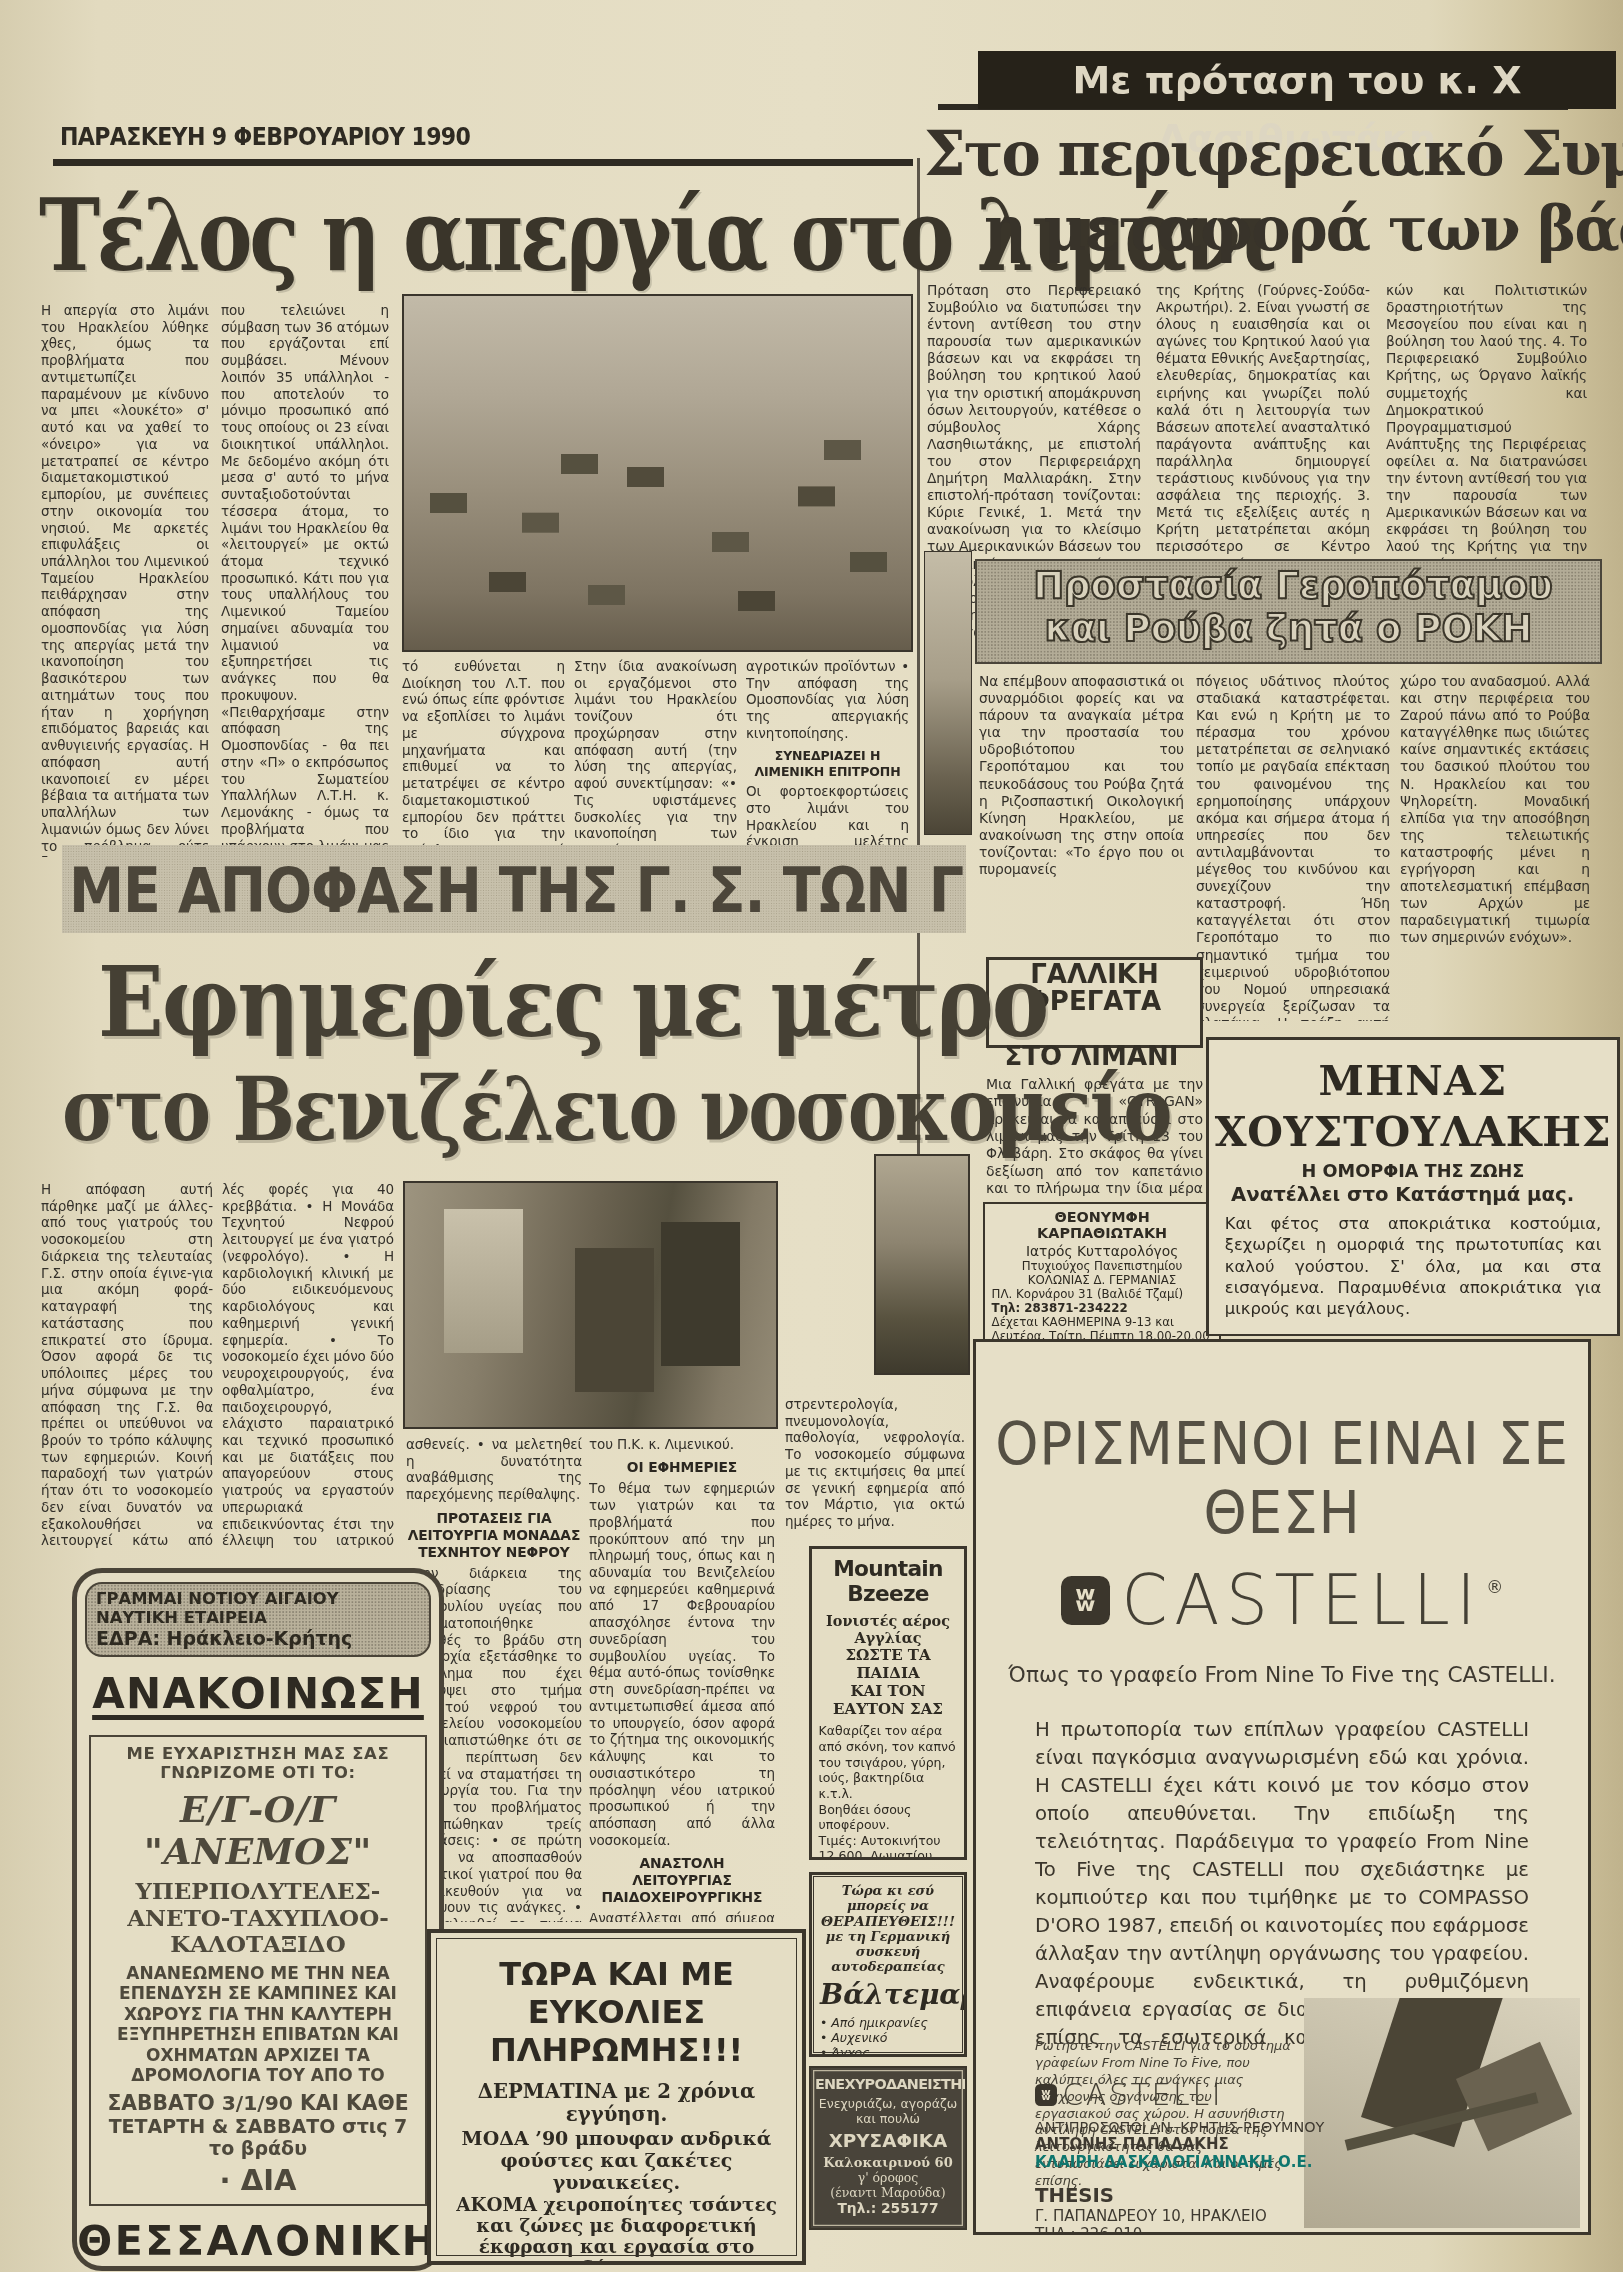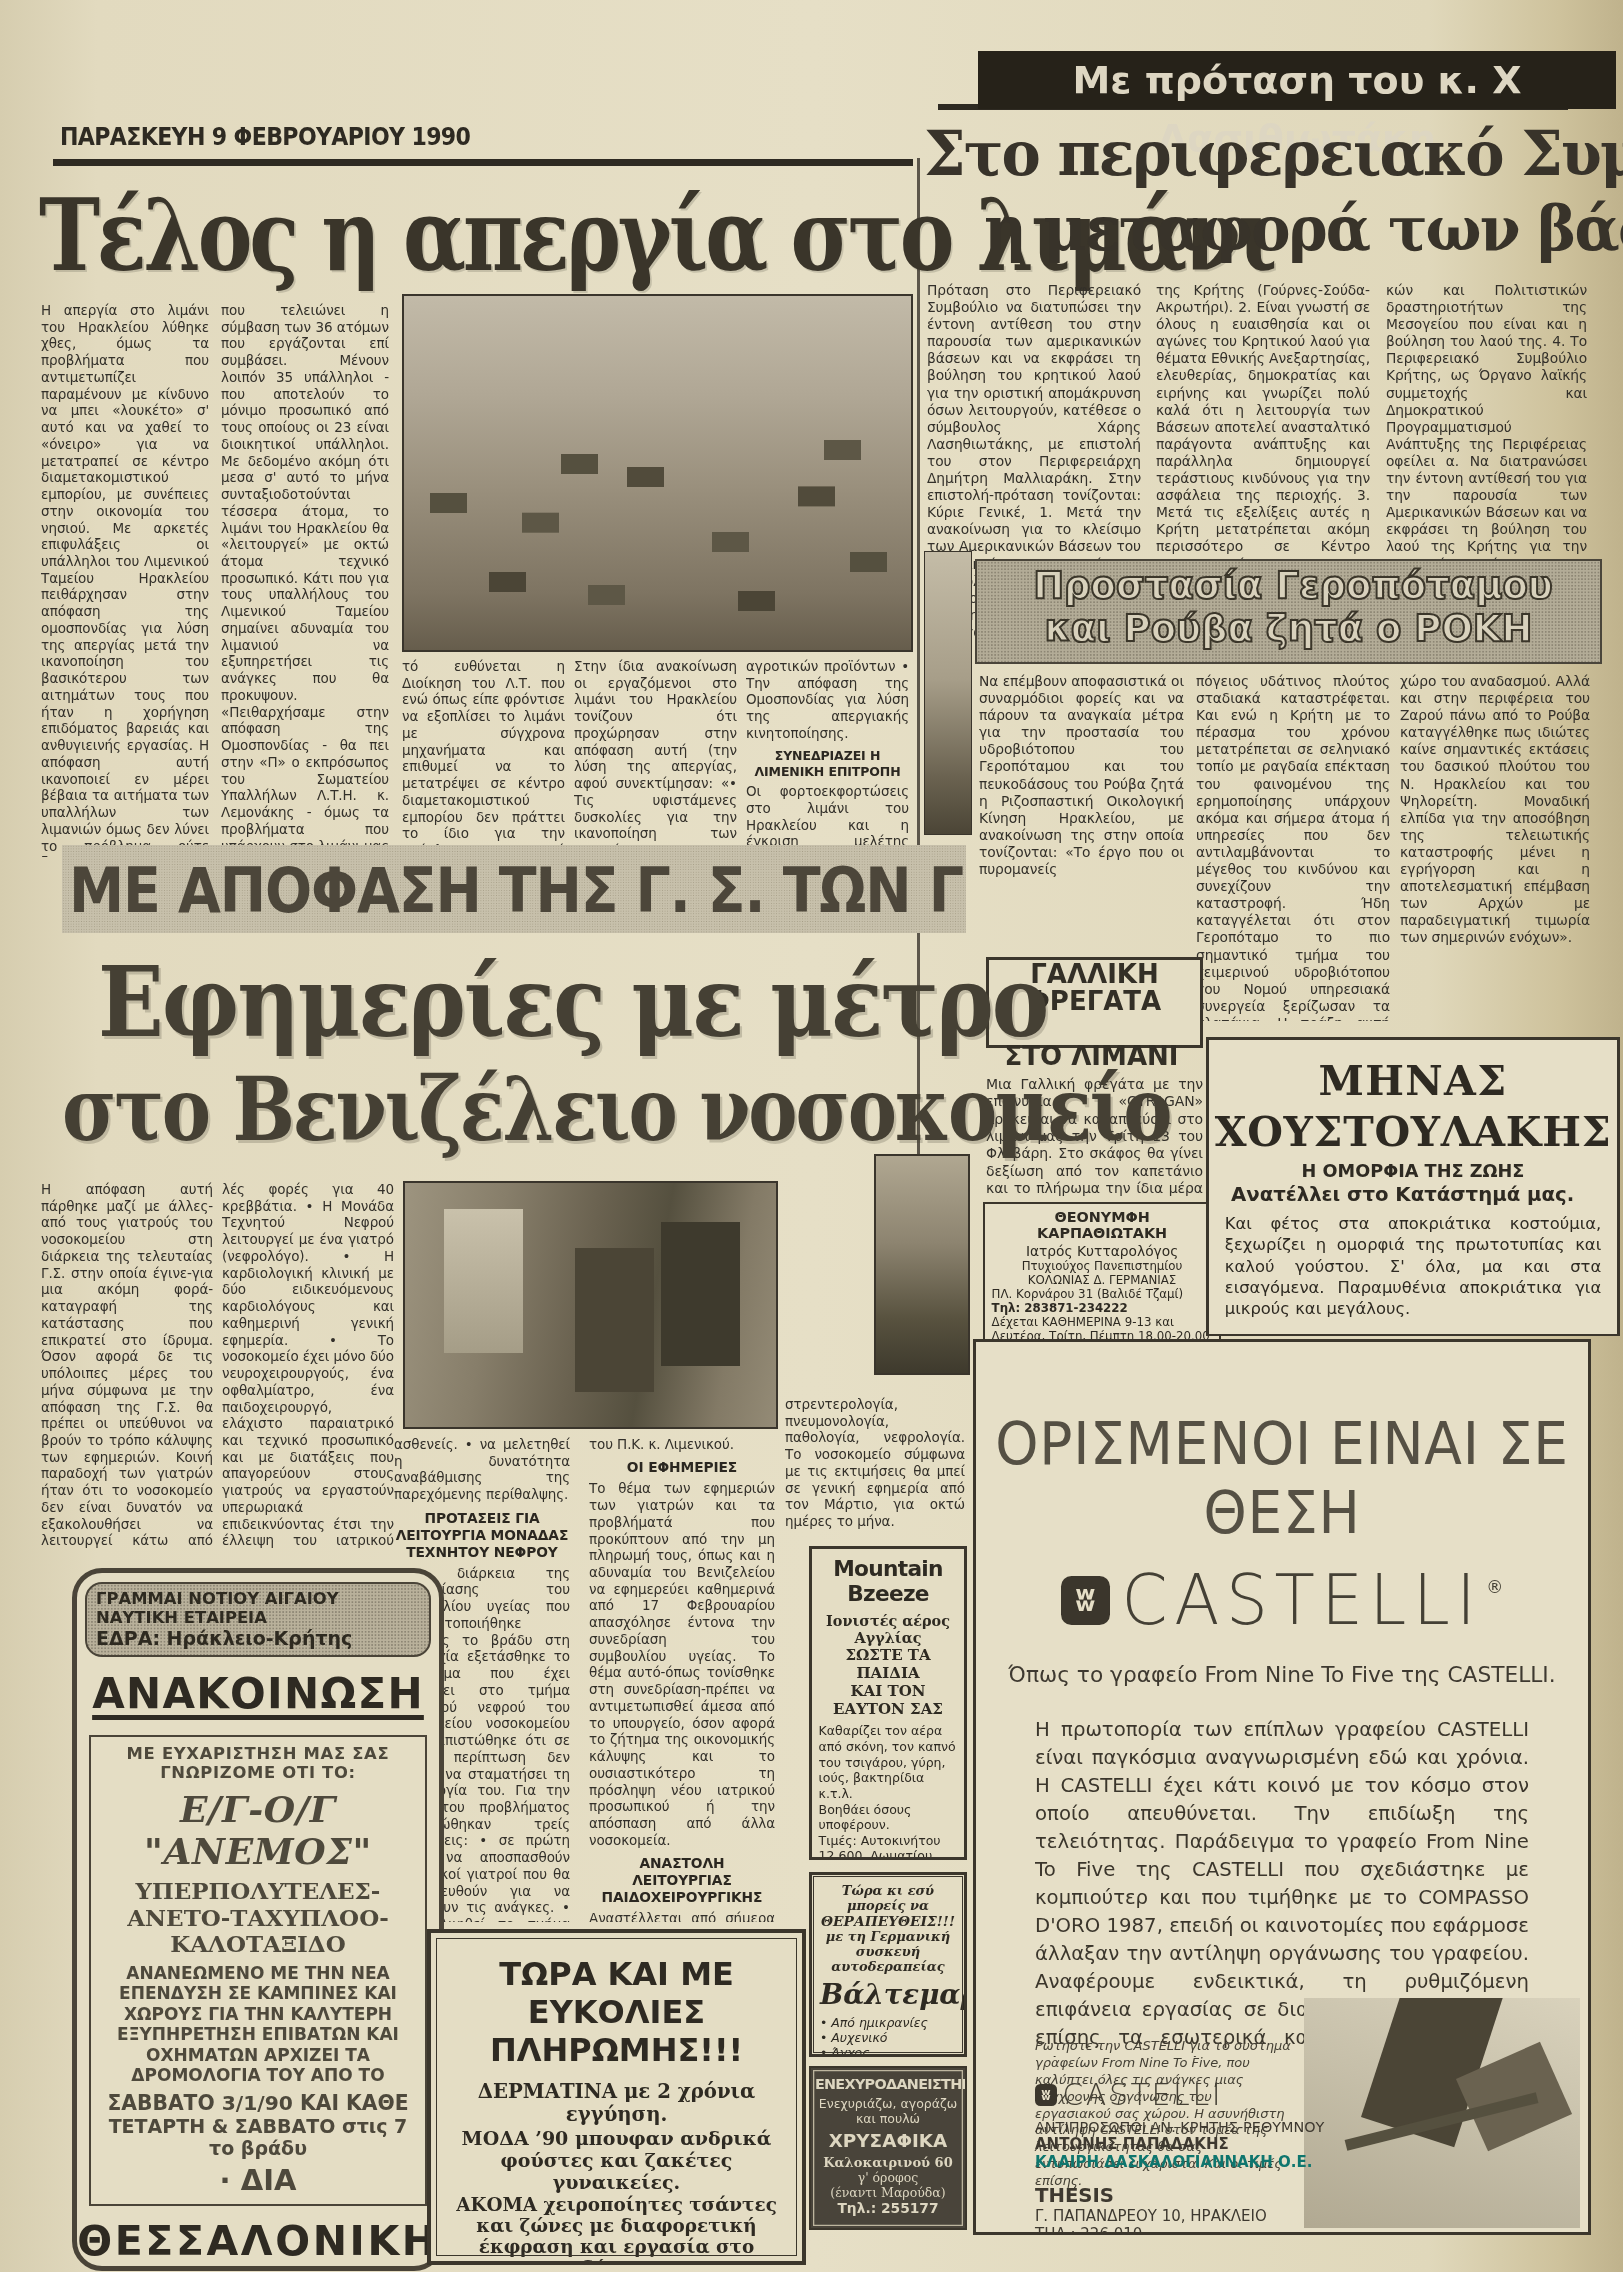--- a/index.html
+++ b/index.html
@@ -102,21 +102,21 @@
   <div class="abs" style="left:41px;top:1181px;width:172px;height:368px;overflow:hidden;">
     <div class="bodytext">Η απόφαση αυτή πάρθηκε μαζί με άλλες-από τους γιατρούς του νοσοκομείου στη διάρκεια της τελευταίας Γ.Σ. στην οποία έγινε-για μια ακόμη φορά-καταγραφή της κατάστασης που επικρατεί στο ίδρυμα. Όσον αφορά δε τις υπόλοιπες μέρες του μήνα σύμφωνα με την απόφαση της Γ.Σ. θα πρέπει οι υπεύθυνοι να βρούν το τρόπο κάλυψης των εφημεριών. Κοινή παραδοχή των γιατρών ήταν ότι το νοσοκομείο δεν είναι δυνατόν να εξακολουθήσει να λειτουργεί κάτω από αυτές-τραγικές όπως τις χαρακτήρισαν-συνθήκες. Ποιές είναι αυτές οι συνθήκες: • Το νοσοκομείο λειτουργεί με μια αδελφή-νοσοκόμα πολ-</div>
   </div>
   <div class="abs bodytext" style="left:222px;top:1181px;width:172px;height:368px;">λές φορές για 40 κρεββάτια. • Η Μονάδα Τεχνητού Νεφρού λειτουργεί με ένα γιατρό (νεφρολόγο). • Η καρδιολογική κλινική με δύο ειδικευόμενους καρδιολόγους και καθημερινή γενική εφημερία. • Το νοσοκομείο έχει μόνο δύο νευροχειρουργούς, ένα οφθαλμίατρο, ένα παιδοχειρουργό, ελάχιστο παραιατρικό και τεχνικό προσωπικό και με διατάξεις που απαγορεύουν στους γιατρούς να εργαστούν υπερωριακά επιδεικνύοντας έτσι την έλλειψη του ιατρικού προσωπικού. Όλα τα παραπάνω συζητήθηκαν στην Γ.Σ. των γιατρών που αποφάσισαν ακόμη ότι: • δεν θα γίνονται τακτικά εξωτερικά ιατρεία εκτός από τα εξειδικευμένα. • δεν θα γίνονται εργαστηριακές εξετάσεις σε εξωτερικούς</div>
 
   <div class="abs photo" style="left:403px;top:1181px;width:371px;height:244px;background:linear-gradient(100deg,#9d947f 0%,#877e6a 25%,#6a6250 48%,#55503f 65%,#837a66 85%,#948b76 100%);">
     <div style="position:absolute;left:39px;top:26px;width:79px;height:144px;background:linear-gradient(180deg,#c9c1ab,#a59d87);box-shadow:131px 39px 0 #4b4536,217px 13px 0 #3e3a2d;"></div>
   </div>
   <div class="abs photo" style="left:874px;top:1154px;width:92px;height:217px;background:linear-gradient(180deg,#b0a791 0%,#8d8470 40%,#58523f 75%,#3e3a2d 100%);"></div>
 
-  <div class="abs bodytext" style="left:394px;top:1436px;width:176px;height:486px;">
+  <div class="abs bodytext" style="left:406px;top:1436px;width:176px;height:486px;">
     <span>ασθενείς. • να μελετηθεί η δυνατότητα αναβάθμισης της παρεχόμενης περίθαλψης.</span>
     <div class="subhead">ΠΡΟΤΑΣΕΙΣ ΓΙΑ ΛΕΙΤΟΥΡΓΙΑ ΜΟΝΑΔΑΣ ΤΕΧΝΗΤΟΥ ΝΕΦΡΟΥ</div>
     <span>Στην διάρκεια της συνεδρίασης του Συμβουλίου υγείας που πραγματοποιήθηκε προχθές το βράδυ στη Νομαρχία εξετάσθηκε το πρόβλημα που έχει προκύψει στο τμήμα Τεχνητού νεφρού του Βενιζελείου νοσοκομείου και διαπιστώθηκε ότι σε καμιά περίπτωση δεν μπορεί να σταματήσει τη λειτουργία του. Για την λύση του προβλήματος διατυπώθηκαν τρείς προτάσεις: • σε πρώτη φάση να αποσπασθούν Αγροτικοί γιατροί που θα εξειδικευθούν για να καλύψουν τις ανάγκες. • να καλυφθεί το τμήμα τεχνητού νεφρού από γιατρούς των παθολογικών κλινικών εκ περιτροπής αφού προηγουμένως εξετασθεί από την επιστημονική επιτροπή του Βενιζελείου. • το τμήμα τεχνητού νεφρού του Βενιζελείου θα μπορεί να ενισχυθεί από τον Απρίλιο με ειδικευόμενους του ΠΕΠΑΓΝΗ όπως διαβεβαίωσε ο πρόεδρος του Ιατρικού Τμήματος</span>
   </div>
   <div class="abs bodytext" style="left:589px;top:1436px;width:186px;height:486px;">
     <span>του Π.Κ. κ. Λιμενικού.</span>
     <div class="subhead">ΟΙ ΕΦΗΜΕΡΙΕΣ</div>
     <span>Το θέμα των εφημεριών των γιατρών και τα προβλήματά που προκύπτουν από την μη πληρωμή τους, όπως και η αδυναμία του Βενιζελείου να εφημερεύει καθημερινά από 17 Φεβρουαρίου απασχόλησε έντονα την συνεδρίαση του συμβουλίου υγείας. Το θέμα αυτό-όπως τονίσθηκε στη συνεδρίαση-πρέπει να αντιμετωπισθεί άμεσα από το υπουργείο, όσον αφορά το ζήτημα της οικονομικής κάλυψης και το ουσιαστικότερο τη πρόσληψη νέου ιατρικού προσωπικού ή την απόσπαση από άλλα νοσοκομεία.</span>
     <div class="subhead">ΑΝΑΣΤΟΛΗ ΛΕΙΤΟΥΡΓΙΑΣ ΠΑΙΔΟΧΕΙΡΟΥΡΓΙΚΗΣ</div>
     <span>Αναστέλλεται από σήμερα η λειτουργία της παιδοχειρουργικής κλινικής του Βενιζελείου. Η επαναλειτουργία της θα αρχίσει από την 1η Μαρτίου στο Περιφερειακό Πανεπιστημιακό Νοσοκομείο. Στο ΠΕΠΑΓΝΗ εξάλλου θα λειτουργήσουν από την Δευτέρα 12 Φεβρουαρίου 50 κρεβάτια του χειρουργικού τομέα (γενική χειρουργική, ουρολογία, οφθαλμολογία ΩΡΛ), και άλλες 50 του παθολογικού τομέα (γα-</span>

